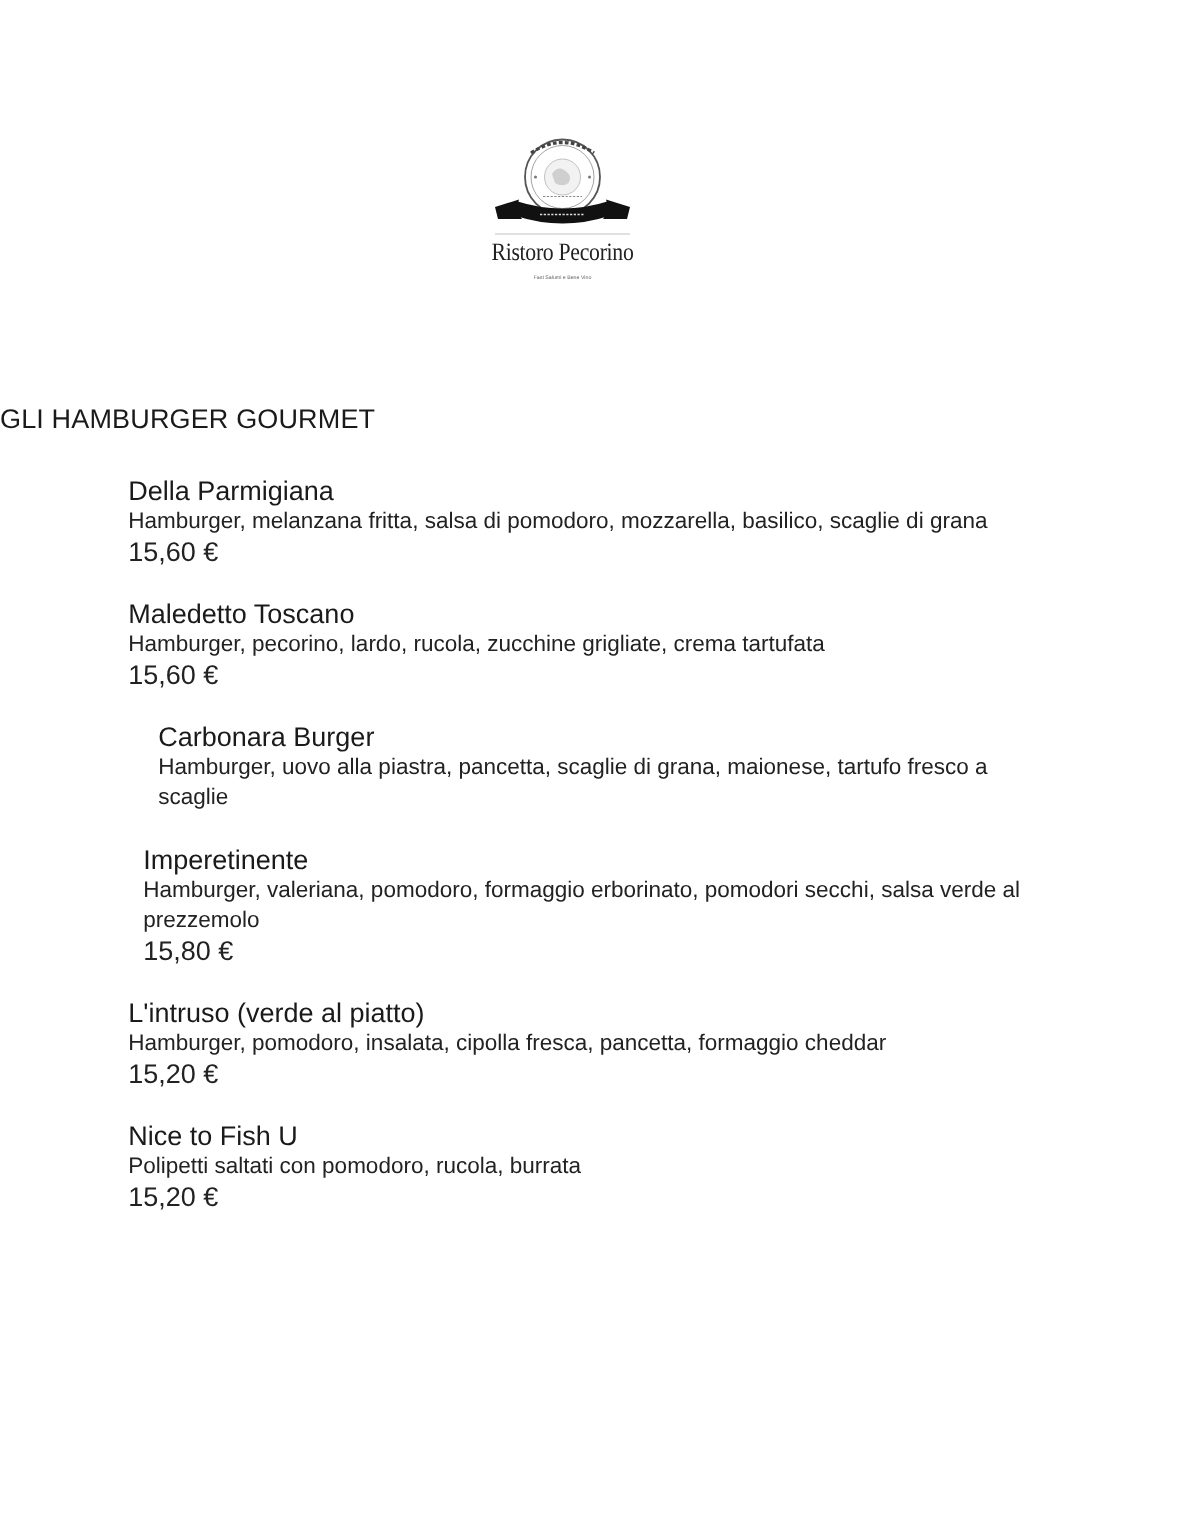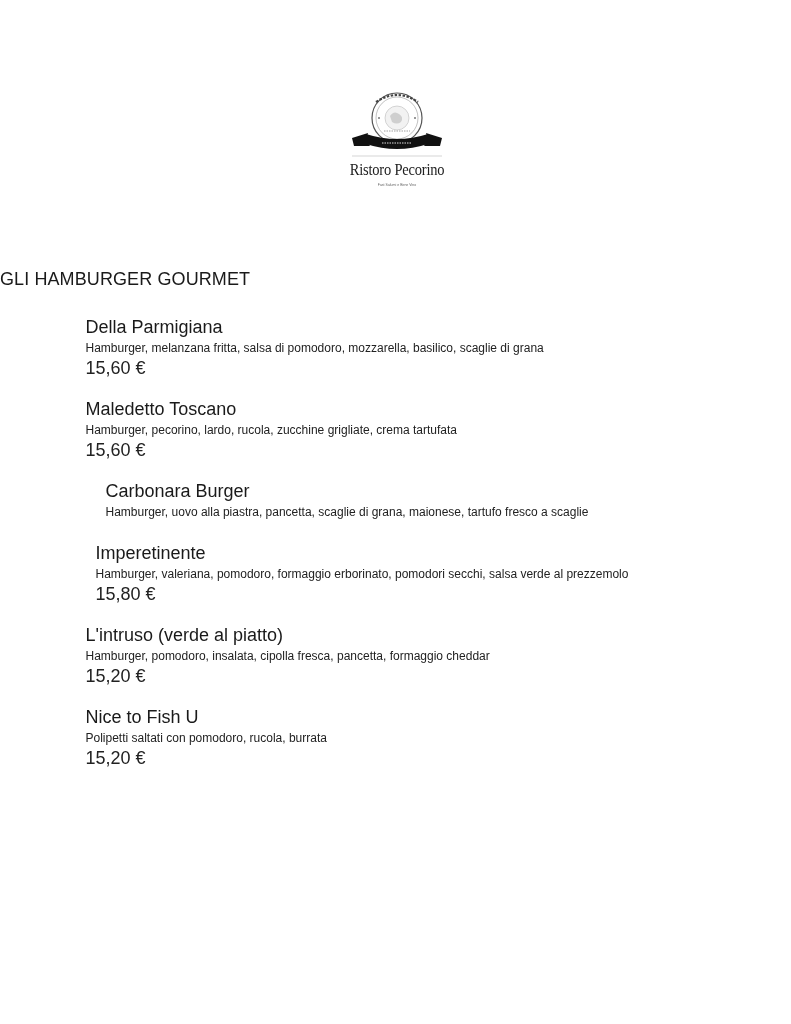--- a/index.html
+++ b/index.html
@@ -10,21 +10,21 @@
     body {
       width: 791px;
       height: 1024px;
       position: relative;
       overflow: hidden;
       color: #1a1a1a;
       font-family: "Liberation Sans", sans-serif;
     }
     .logo {
       position: absolute;
-      left: 346px;
+      left: 324px;
       top: 88px;
       width: 102px;
       height: 110px;
     }
     .logo svg { display: block; }
     .logo-name {
       position: absolute;
       left: 0;
       top: 73px;
       width: 102px;
@@ -62,21 +62,21 @@
       margin: 0 auto 20px auto;
       width: 620px;
     }
     .item-name {
       font-size: 18px;
       line-height: 22px;
       margin: 0;
       font-weight: normal;
     }
     .item-desc {
-      font-size: 12px;
+      font-size: 15px;
       line-height: 20px;
       margin: 0;
       color: #222;
     }
     .item-price {
       font-size: 18px;
       line-height: 20px;
       margin: 0;
       color: #222;
     }

